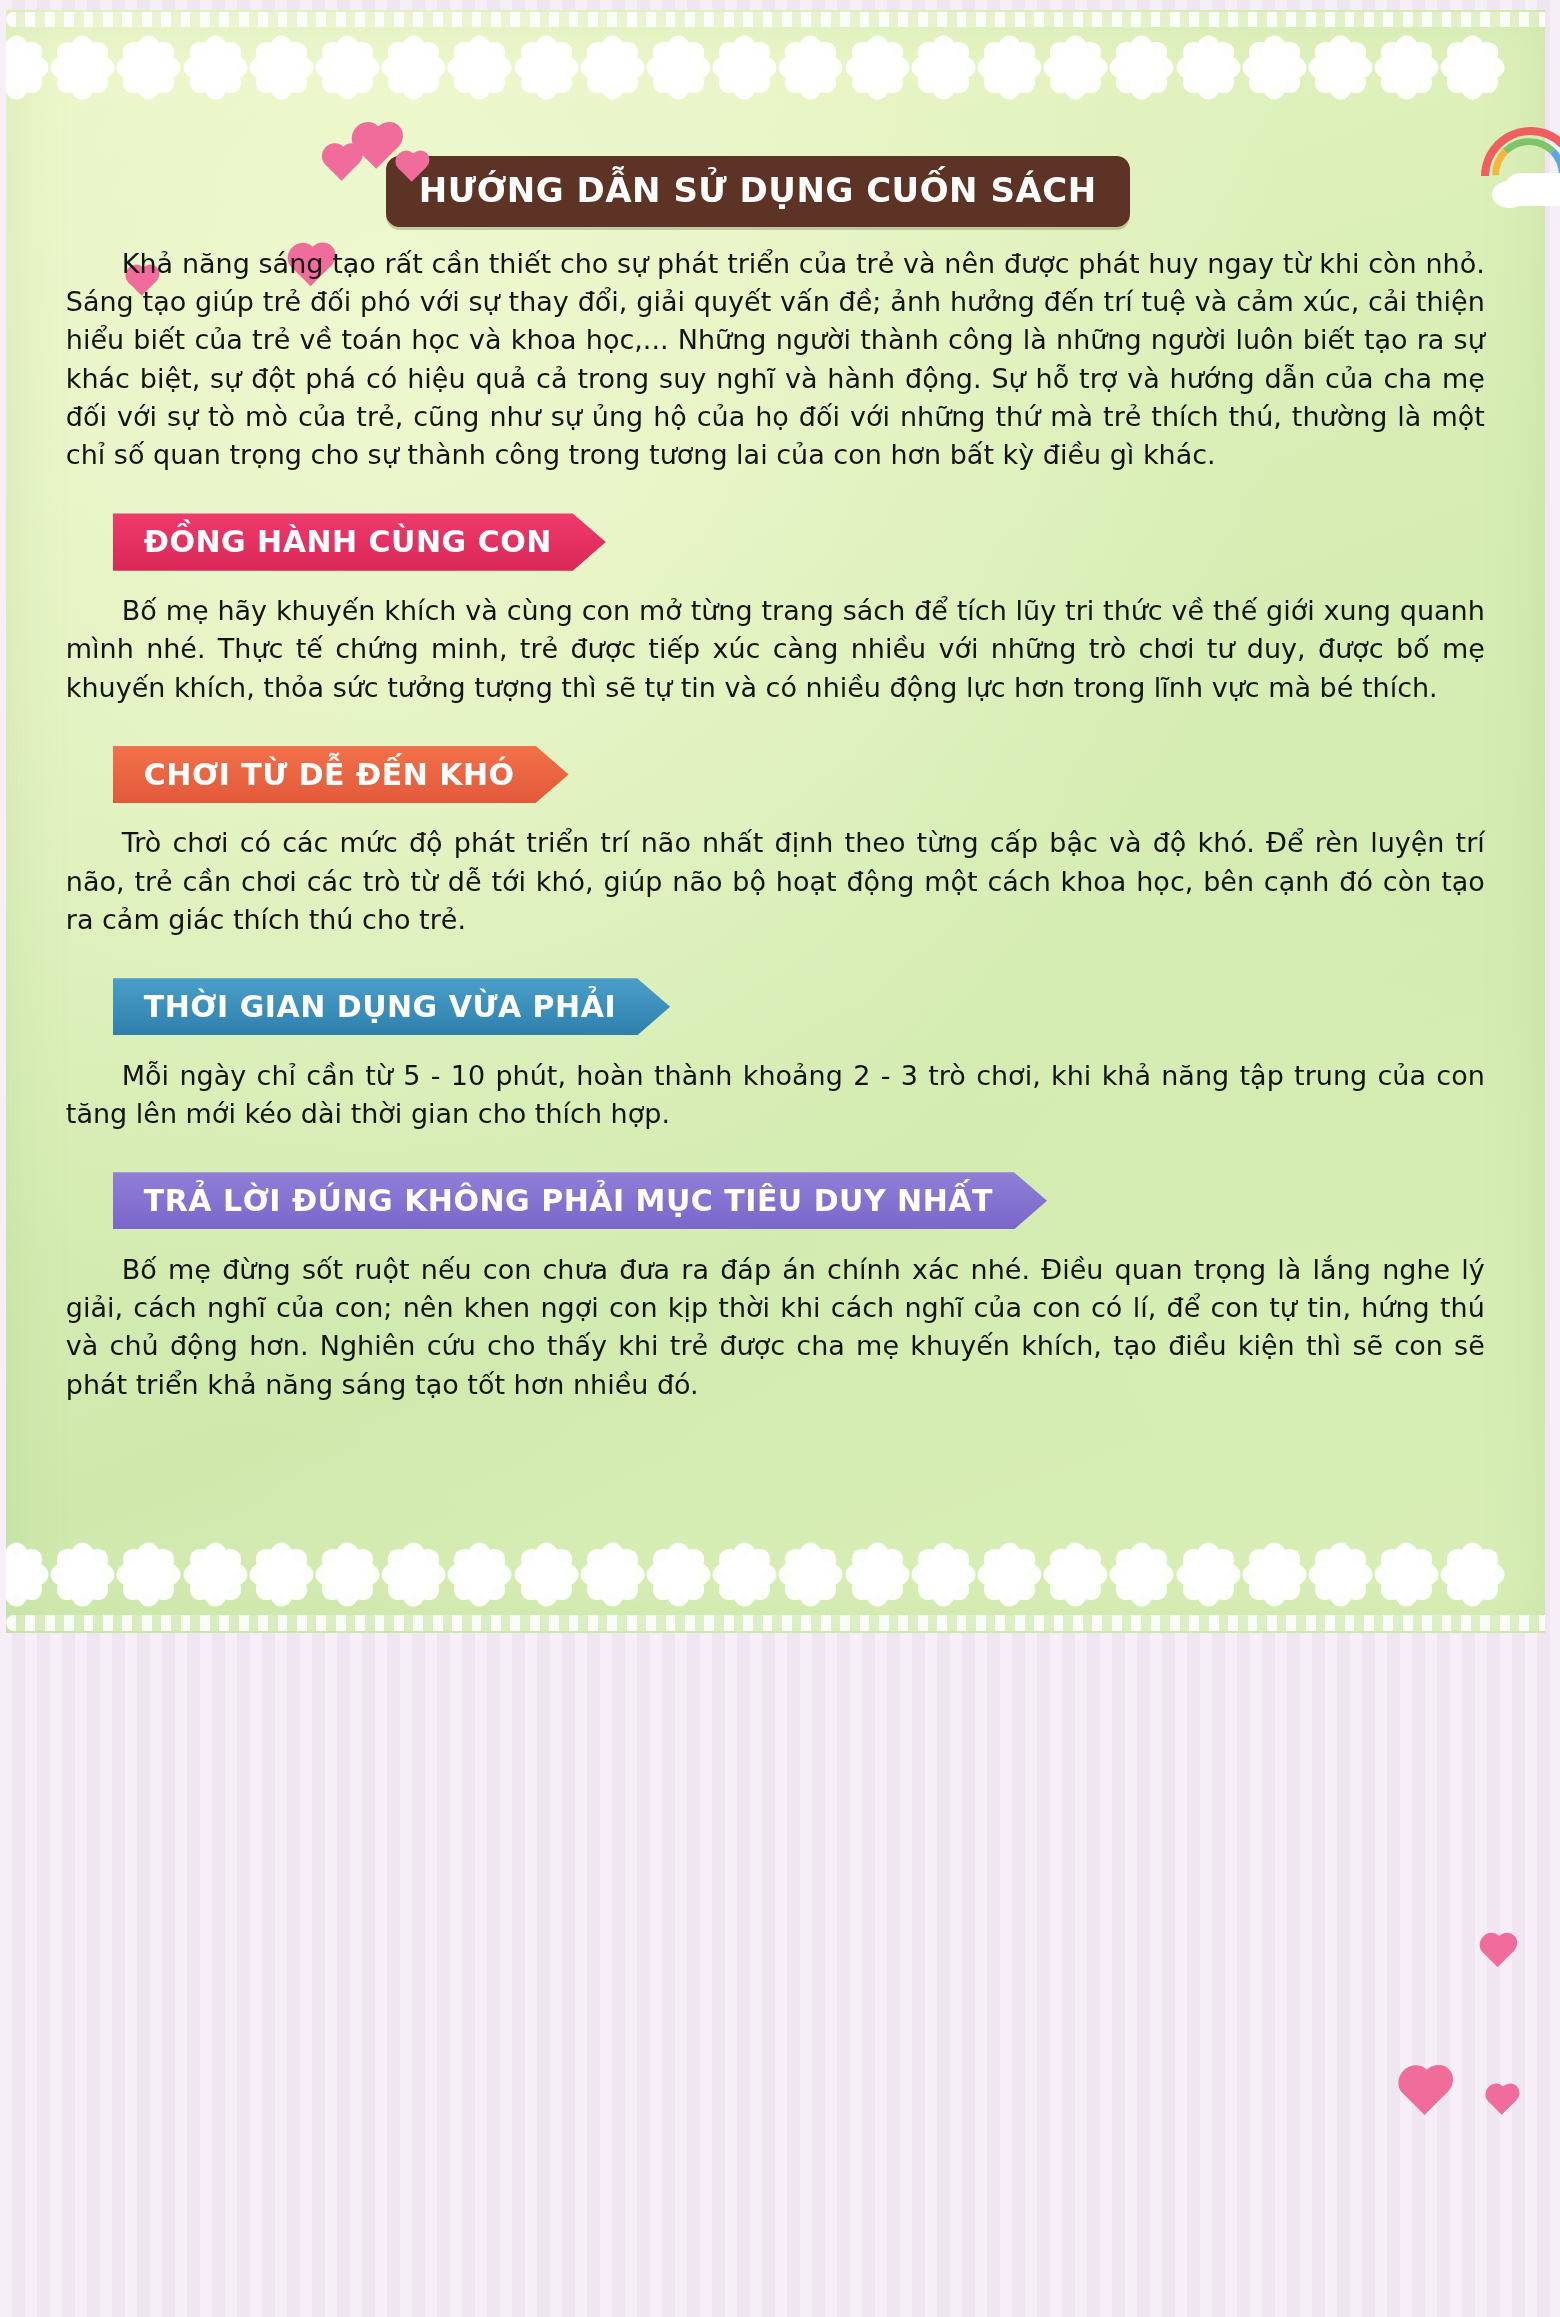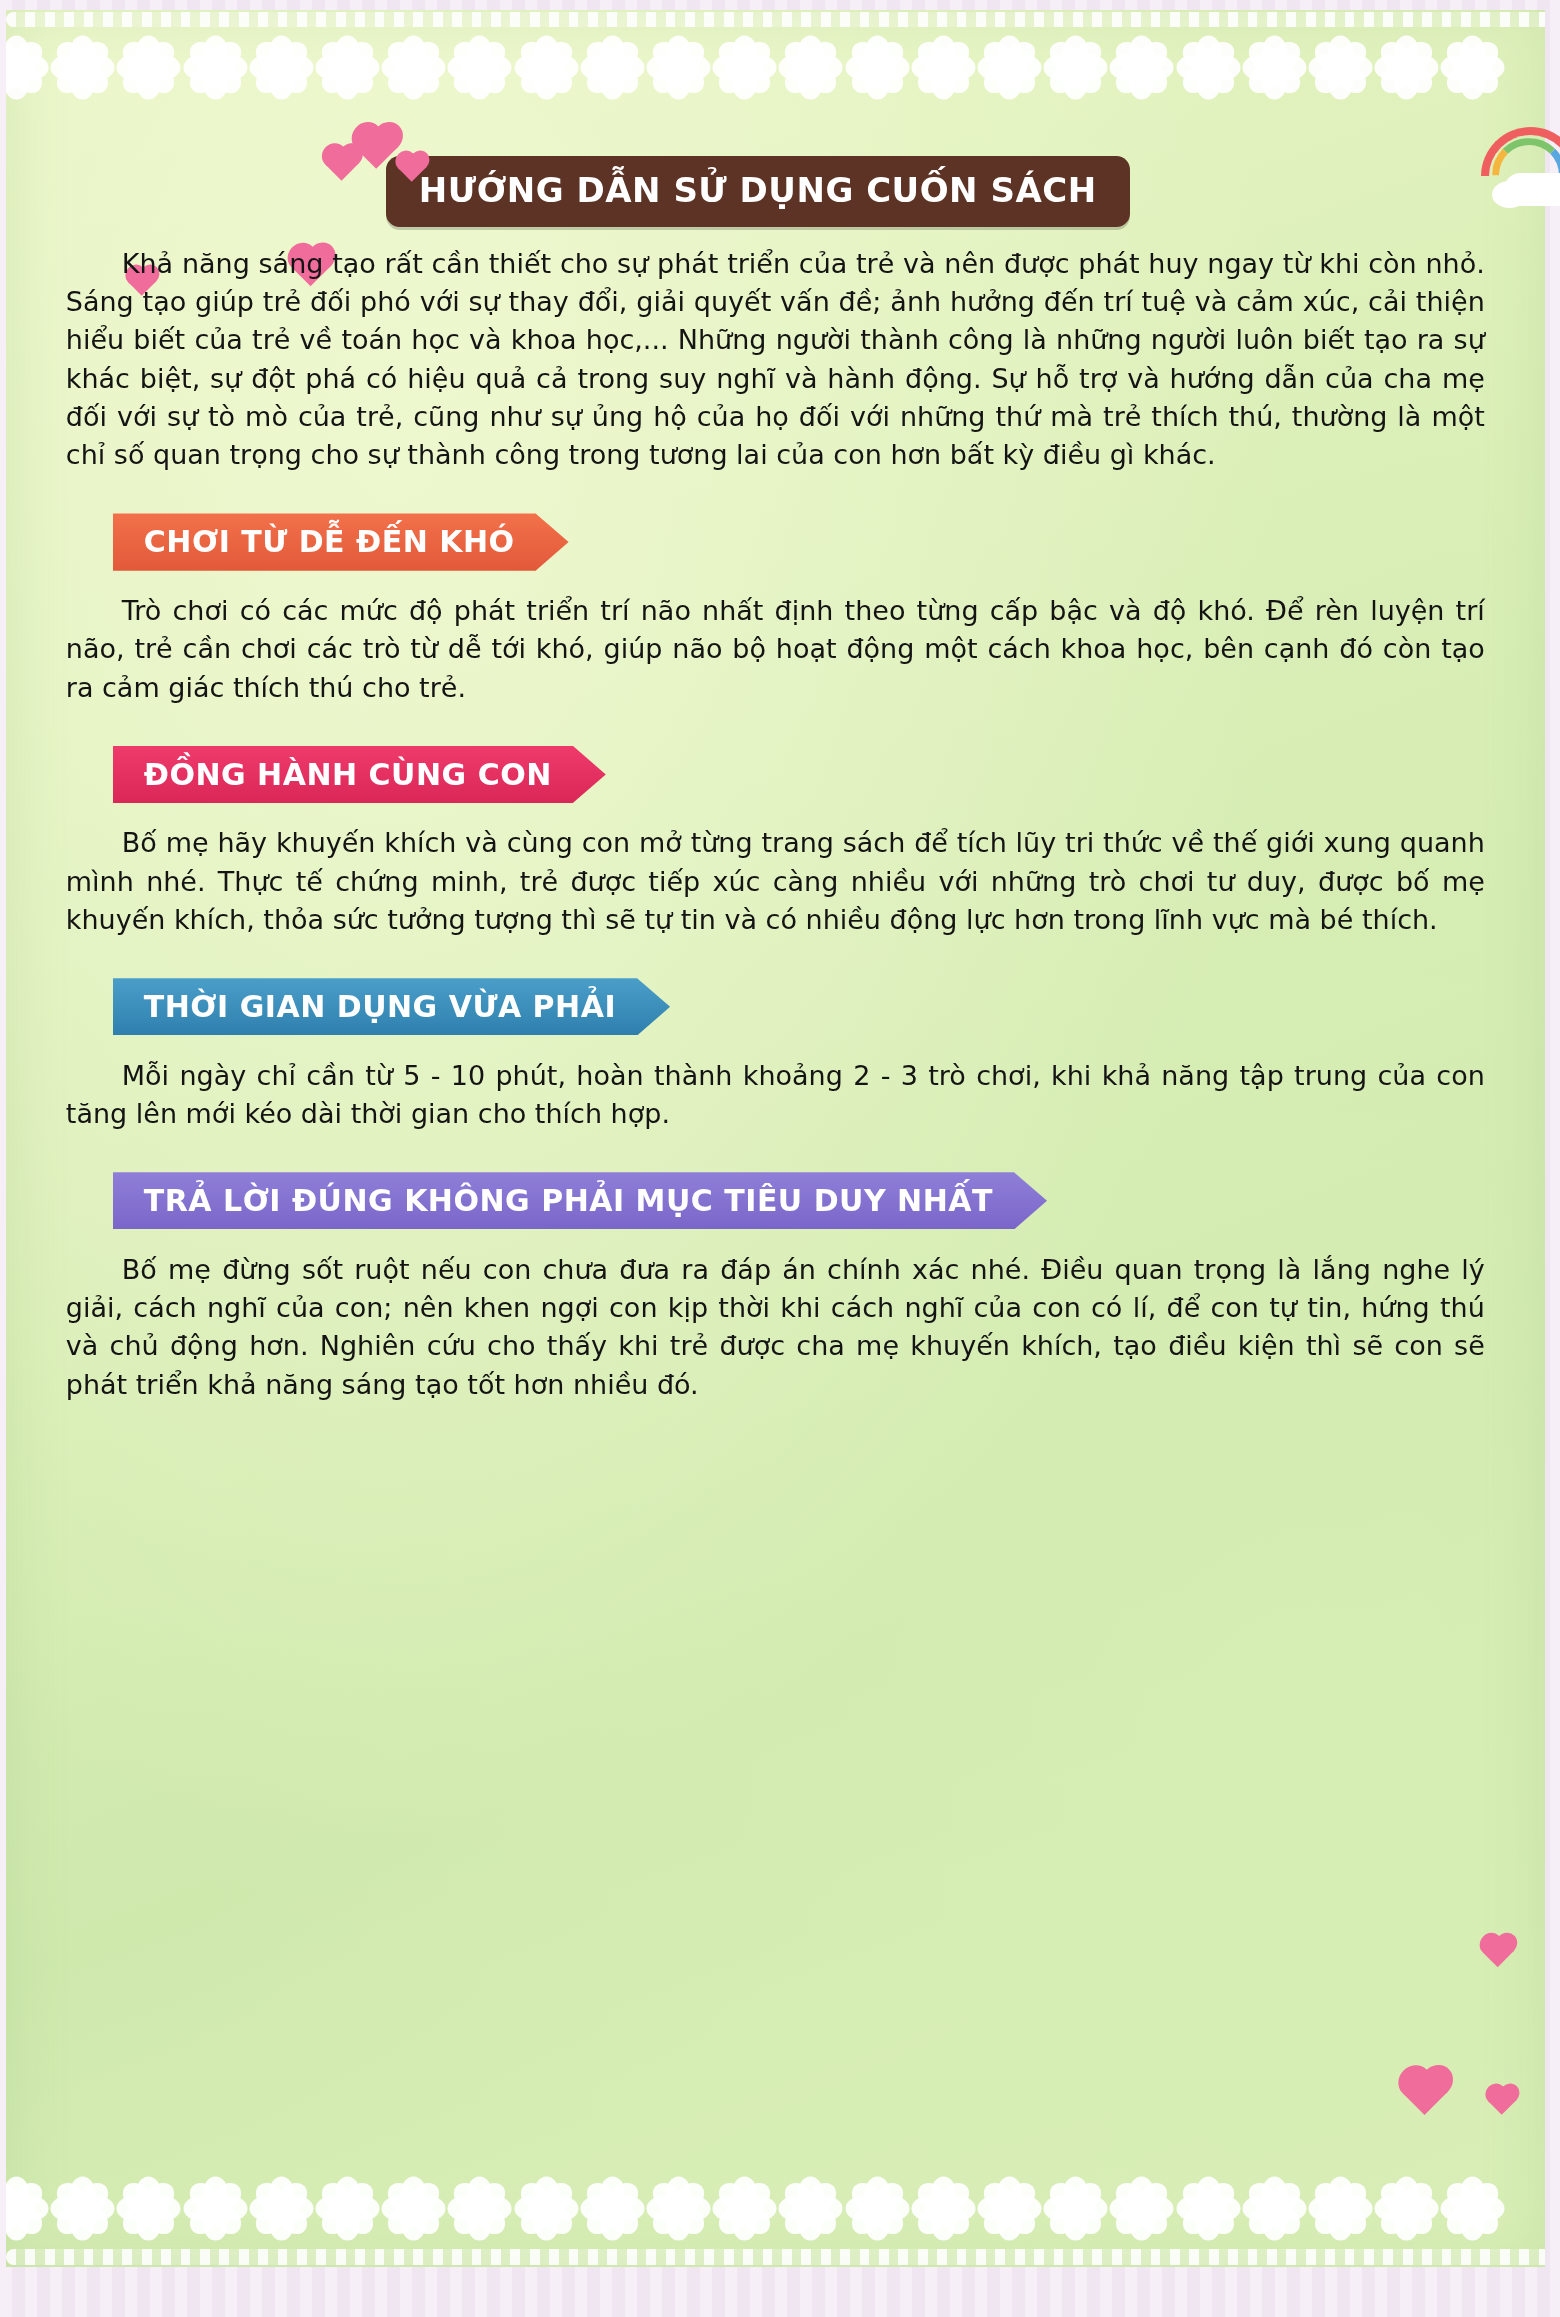--- a/index.html
+++ b/index.html
@@ -32,21 +32,21 @@
         #f6eff7 0px, #f6eff7 11.6px,
         #efe6f1 11.6px, #efe6f1 25px);
   }
 
   
   .sheet {
     position: absolute;
     left: 5.8px;
     top: 9.7px;
     width: 1539px;
-    height: 2257px;
+    height: 1623px;
     background:
       radial-gradient(ellipse at 25% 18%, #eef8cf 0%, rgba(238,248,207,0) 55%),
       radial-gradient(ellipse at 85% 80%, #d6edb4 0%, rgba(214,237,180,0) 60%),
       linear-gradient(160deg, #e8f5c4 0%, #d9eeb6 40%, #cfe9ad 70%, #dff1bd 100%);
     box-shadow: inset 0 0 58px rgba(150,190,120,0.25);
   }
 
   
   .lace {
     position: absolute;
@@ -791,27 +791,27 @@
           <div class="rainbow-arc inner"></div>
           <div class="cloud c2"></div>
           <div class="cloud c1"></div>
           <div class="cloud c3"></div>
         </div>
       </div>
 
       <p class="body">Khả năng sáng tạo rất cần thiết cho sự phát triển của trẻ và nên được phát huy ngay từ khi còn nhỏ. Sáng tạo giúp trẻ đối phó với sự thay đổi, giải quyết vấn đề; ảnh hưởng đến trí tuệ và cảm xúc, cải thiện hiểu biết của trẻ về toán học và khoa học,... Những người thành công là những người luôn biết tạo ra sự khác biệt, sự đột phá có hiệu quả cả trong suy nghĩ và hành động. Sự hỗ trợ và hướng dẫn của cha mẹ đối với sự tò mò của trẻ, cũng như sự ủng hộ của họ đối với những thứ mà trẻ thích thú, thường là một chỉ số quan trọng cho sự thành công trong tương lai của con hơn bất kỳ điều gì khác.</p>
 
       <div class="section">
+        <div class="banner pink">ĐỒNG HÀNH CÙNG CON</div>
+        <p class="body">Bố mẹ hãy khuyến khích và cùng con mở từng trang sách để tích lũy tri thức về thế giới xung quanh mình nhé. Thực tế chứng minh, trẻ được tiếp xúc càng nhiều với những trò chơi tư duy, được bố mẹ khuyến khích, thỏa sức tưởng tượng thì sẽ tự tin và có nhiều động lực hơn trong lĩnh vực mà bé thích.</p>
+      </div>
+
+      <div class="section">
         <div class="banner orange">CHƠI TỪ DỄ ĐẾN KHÓ</div>
         <p class="body">Trò chơi có các mức độ phát triển trí não nhất định theo từng cấp bậc và độ khó. Để rèn luyện trí não, trẻ cần chơi các trò từ dễ tới khó, giúp não bộ hoạt động một cách khoa học, bên cạnh đó còn tạo ra cảm giác thích thú cho trẻ.</p>
-      </div>
-
-      <div class="section">
-        <div class="banner pink">ĐỒNG HÀNH CÙNG CON</div>
-        <p class="body">Bố mẹ hãy khuyến khích và cùng con mở từng trang sách để tích lũy tri thức về thế giới xung quanh mình nhé. Thực tế chứng minh, trẻ được tiếp xúc càng nhiều với những trò chơi tư duy, được bố mẹ khuyến khích, thỏa sức tưởng tượng thì sẽ tự tin và có nhiều động lực hơn trong lĩnh vực mà bé thích.</p>
       </div>
 
       <div class="section">
         <div class="banner blue">THỜI GIAN DỤNG VỪA PHẢI</div>
         <p class="body">Mỗi ngày chỉ cần từ 5 - 10 phút, hoàn thành khoảng 2 - 3 trò chơi, khi khả năng tập trung của con tăng lên mới kéo dài thời gian cho thích hợp.</p>
       </div>
 
       <div class="section">
         <div class="banner purple">TRẢ LỜI ĐÚNG KHÔNG PHẢI MỤC TIÊU DUY NHẤT</div>
         <p class="body">Bố mẹ đừng sốt ruột nếu con chưa đưa ra đáp án chính xác nhé. Điều quan trọng là lắng nghe lý giải, cách nghĩ của con; nên khen ngợi con kịp thời khi cách nghĩ của con có lí, để con tự tin, hứng thú và chủ động hơn. Nghiên cứu cho thấy khi trẻ được cha mẹ khuyến khích, tạo điều kiện thì sẽ con sẽ phát triển khả năng sáng tạo tốt hơn nhiều đó.</p>

